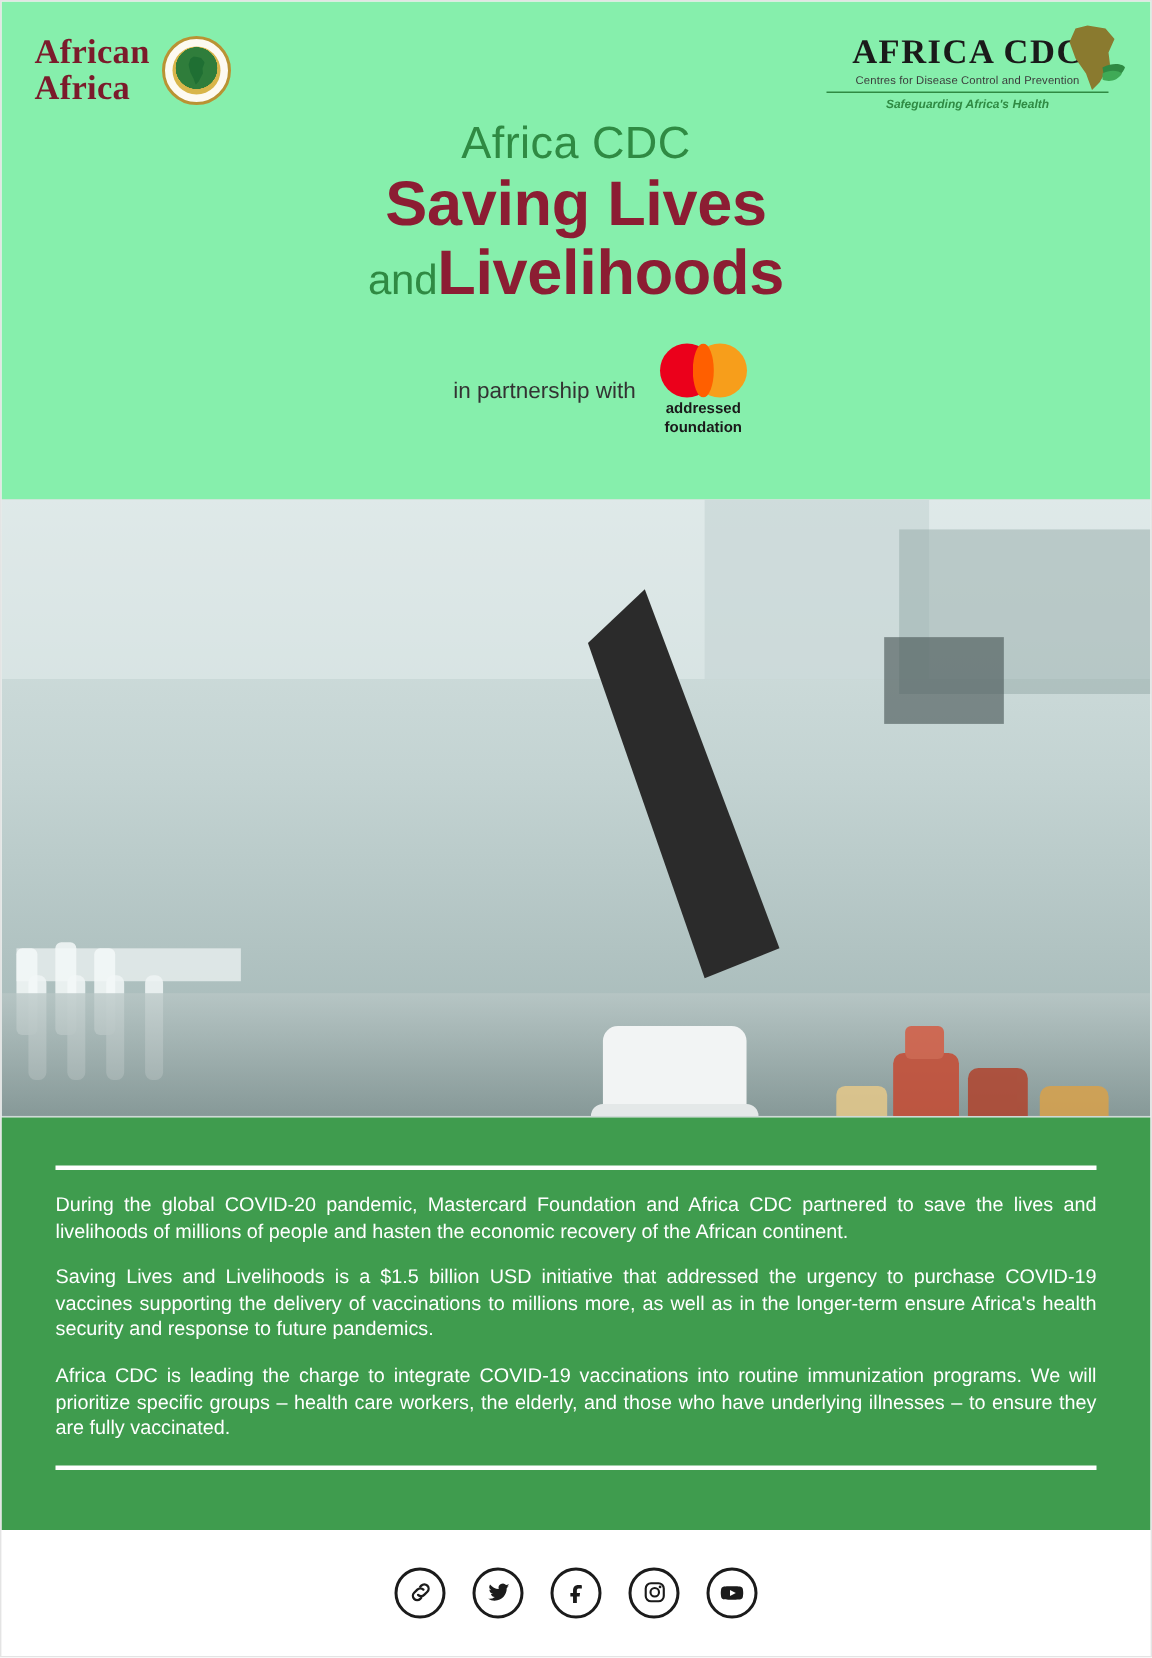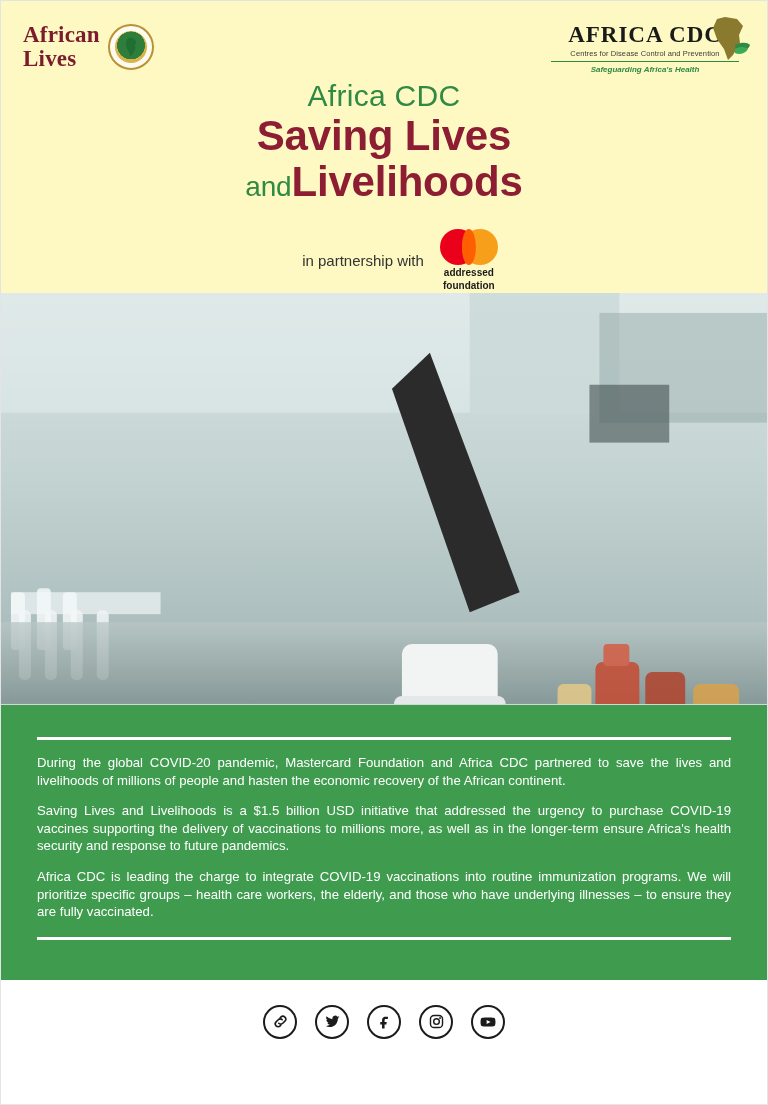--- a/index.html
+++ b/index.html
@@ -13,22 +13,22 @@
     width: 768px;
     height: 1105px;
     background: #ffffff;
     overflow: hidden;
     border: 1px solid #e4e4e4;
   }
 
   
   .header {
     position: relative;
-    height: 292px;
-    background: #fef9c3;
+    height: 332px;
+    background: #86efac;
   }
 
   
   .au-logo {
     position: absolute;
     left: 22px; top: 22px;
     display: flex;
     align-items: center;
     gap: 8px;
   }
@@ -243,21 +243,21 @@
 </head>
 <body>
 
 <div class="page">
 
   <div class="header">
 
     <div class="au-logo">
       <div class="au-text">
         <div>African</div>
-        <div>Lives</div>
+        <div>Africa</div>
       </div>
       <div class="au-emblem">
         <div class="inner"></div>
         <div class="africa"></div>
       </div>
     </div>
 
     <div class="cdc-logo">
       <svg class="cdc-mark" viewBox="0 0 44 46">
         <path d="M18 2 L30 4 L36 11 L32 20 L33 28 L26 40 L21 45 L17 34 L10 24 L6 13 L10 4 Z" fill="#8a7a2f"></path>

